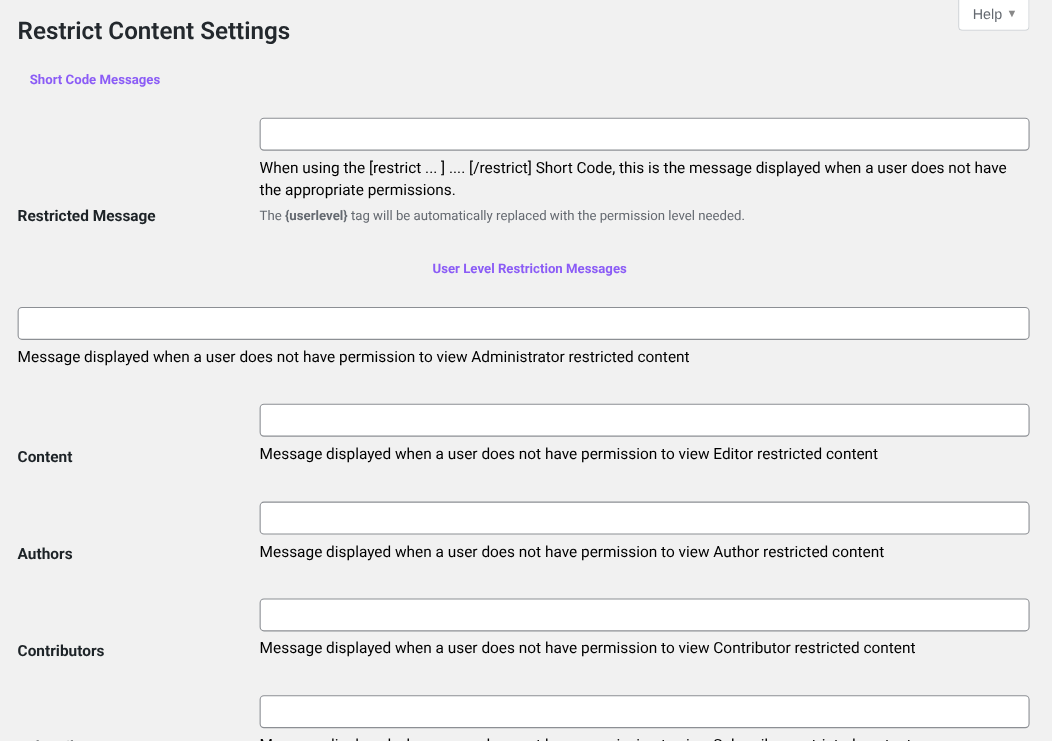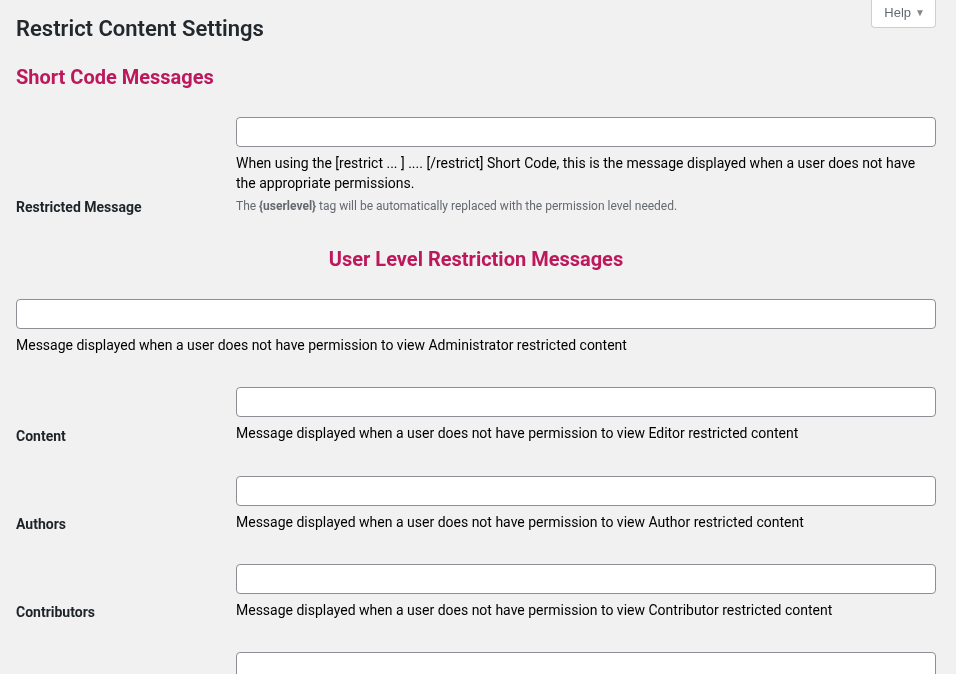--- a/index.html
+++ b/index.html
@@ -39,24 +39,24 @@
     gap: 4px;
     cursor: pointer;
     line-height: 1.2;
     margin-top: -10px;
   }
   .help-button .tri {
     font-size: 10px;
     color: #888;
   }
   .section-heading {
-    font-size: 20px;
+    font-size: 12px;
     font-weight: 700;
-    color: #be185d;
-    margin: 24px 0 28px 0;
+    color: #8b5cf6;
+    margin: 24px 0 28px 11px;
   }
   .field-row {
     display: flex;
     align-items: flex-end;
     margin-bottom: 32px;
   }
   .field-label {
     width: 220px;
     flex-shrink: 0;
     font-size: 14px;

